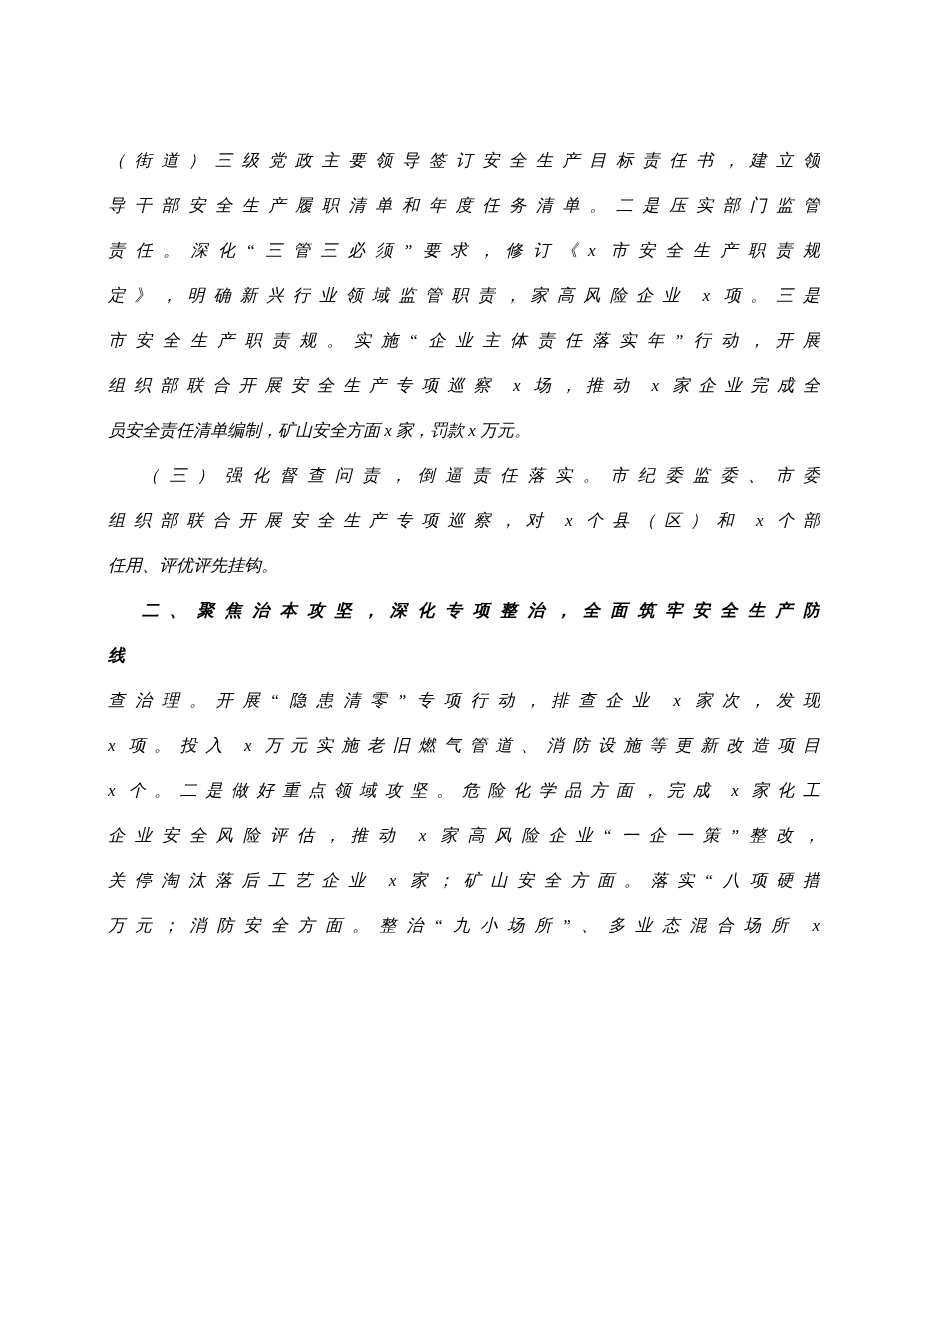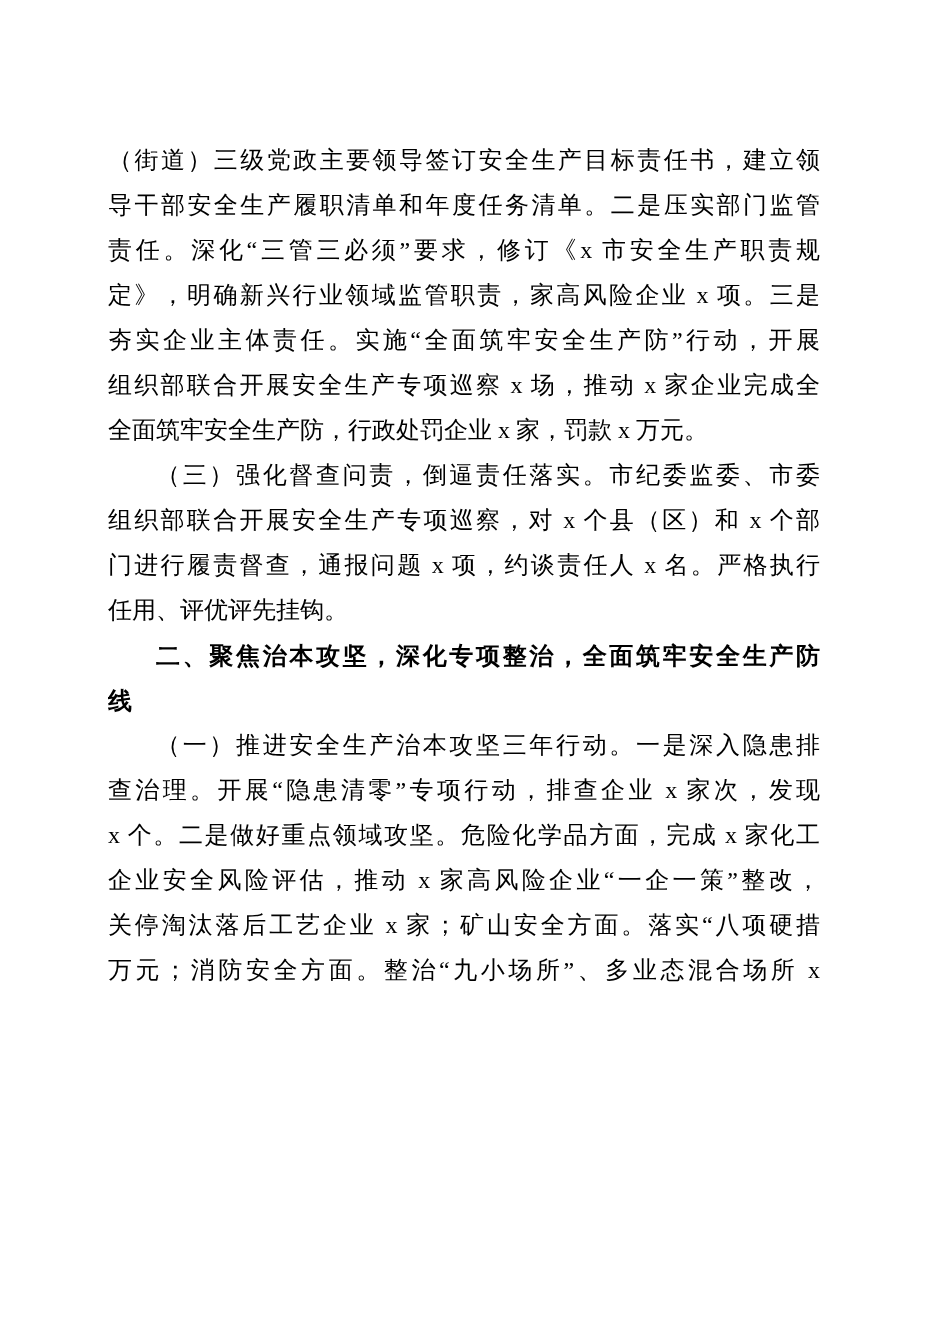--- a/index.html
+++ b/index.html
@@ -16,22 +16,23 @@
     box-sizing: border-box;
     width: 950px;
     height: 1344px;
     padding: 138px 130px 0 108px;
     background: #ffffff;
   }
   .doc-body {
     width: 712px;
     color: #000000;
     font-family: "Liberation Serif", serif;
-    font-size: 24px;
+    font-size: 17px;
     line-height: 45px;
+    font-style: italic;
   }
   .para {
     margin: 0;
     padding: 0;
   }
   .line {
     height: 45px;
     overflow: hidden;
     text-align: justify;
     text-align-last: justify;
@@ -51,36 +52,35 @@
 </head>
 <body style="background: rgb(255, 255, 255);">
 
 <div class="doc-page">
   <div class="doc-body" style="color: rgb(0, 0, 0);">
       <div class="para body">
         <div class="line">（街道）三级党政主要领导签订安全生产目标责任书，建立领</div>
         <div class="line">导干部安全生产履职清单和年度任务清单。二是压实部门监管</div>
         <div class="line">责任。深化“三管三必须”要求，修订《x 市安全生产职责规</div>
         <div class="line">定》，明确新兴行业领域监管职责，家高风险企业 x 项。三是</div>
-        <div class="line">夯实企业主体责任。实施“全面筑牢安全生产防”行动，开展</div>
+        <div class="line">市安全生产职责规。实施“企业主体责任落实年”行动，开展</div>
         <div class="line">组织部联合开展安全生产专项巡察 x 场，推动 x 家企业完成全</div>
-        <div class="line last">全面筑牢安全生产防，行政处罚企业 x 家，罚款 x 万元。</div>
+        <div class="line last">员安全责任清单编制，矿山安全方面 x 家，罚款 x 万元。</div>
       </div>
       <div class="para body">
         <div class="line indent">（三）强化督查问责，倒逼责任落实。市纪委监委、市委</div>
         <div class="line">组织部联合开展安全生产专项巡察，对 x 个县（区）和 x 个部</div>
-        <div class="line">门进行履责督查，通报问题 x 项，约谈责任人 x 名。严格执行</div>
         <div class="line last">任用、评优评先挂钩。</div>
       </div>
       <div class="para heading">
         <div class="line indent">二、聚焦治本攻坚，深化专项整治，全面筑牢安全生产防</div>
         <div class="line last">线</div>
       </div>
       <div class="para body">
-        <div class="line indent">（一）推进安全生产治本攻坚三年行动。一是深入隐患排</div>
         <div class="line">查治理。开展“隐患清零”专项行动，排查企业 x 家次，发现</div>
+        <div class="line">x 项。投入 x 万元实施老旧燃气管道、消防设施等更新改造项目</div>
         <div class="line">x 个。二是做好重点领域攻坚。危险化学品方面，完成 x 家化工</div>
         <div class="line">企业安全风险评估，推动 x 家高风险企业“一企一策”整改，</div>
         <div class="line">关停淘汰落后工艺企业 x 家；矿山安全方面。落实“八项硬措</div>
         <div class="line">万元；消防安全方面。整治“九小场所”、多业态混合场所 x</div>
       </div>
     </div>
 </div>
 
 </body></html>

